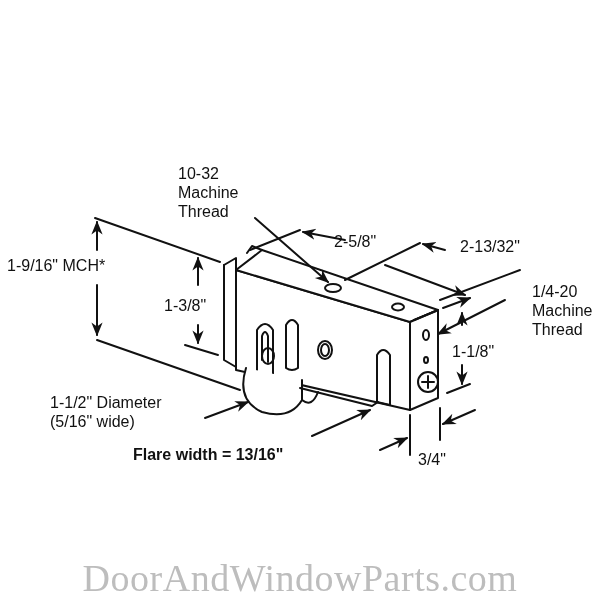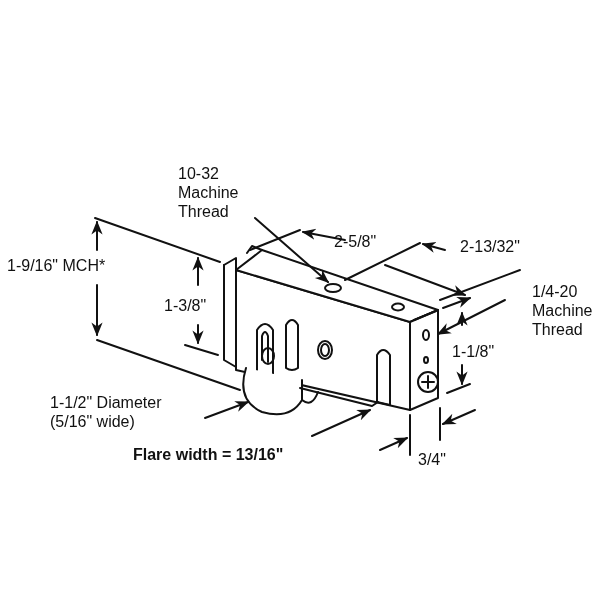--- a/index.html
+++ b/index.html
@@ -112,13 +112,14 @@
   <div class="lbl" style="left:452px; top:342px;">1-1/8"</div>
 
   <div class="lbl ctr" style="left:50px; top:393px; width:165px;">
     <div>1-1/2" Diameter</div>
     <div>(5/16" wide)</div>
   </div>
 
   <div class="lbl bold" style="left:133px; top:445px;">Flare width = 13/16"</div>
   <div class="lbl" style="left:418px; top:450px;">3/4"</div>
 
+  <div class="wm">DoorAndWindowParts.com</div>
 </div>
 
 </body></html>

